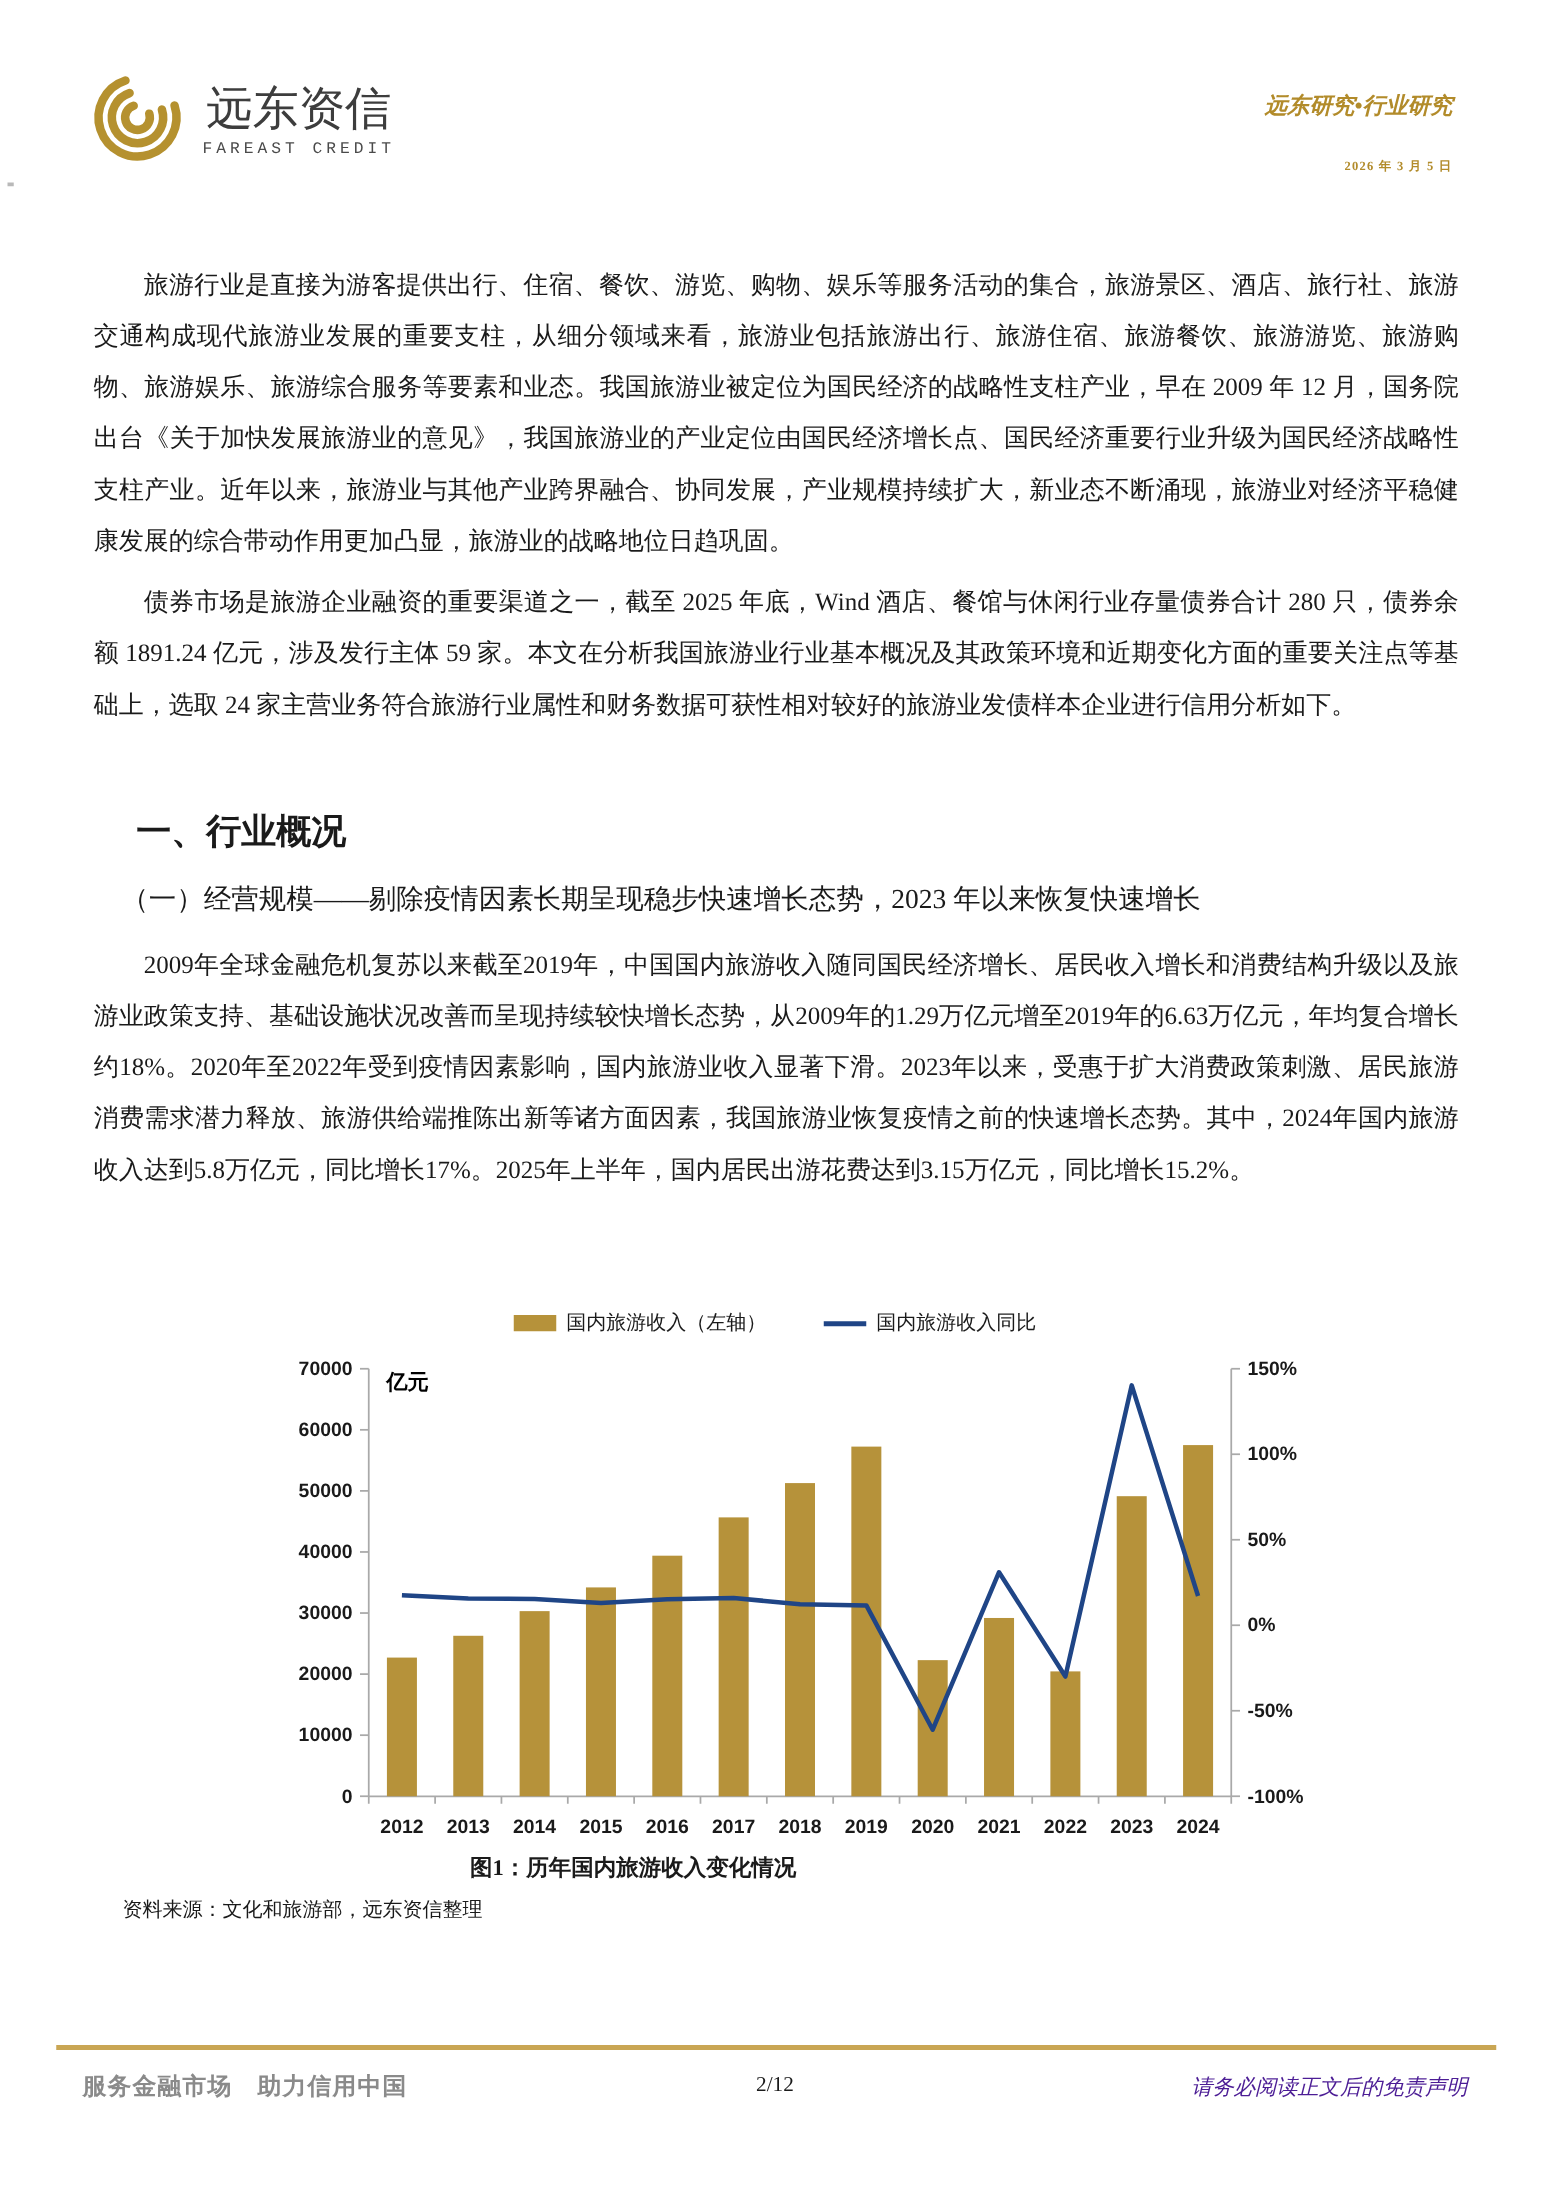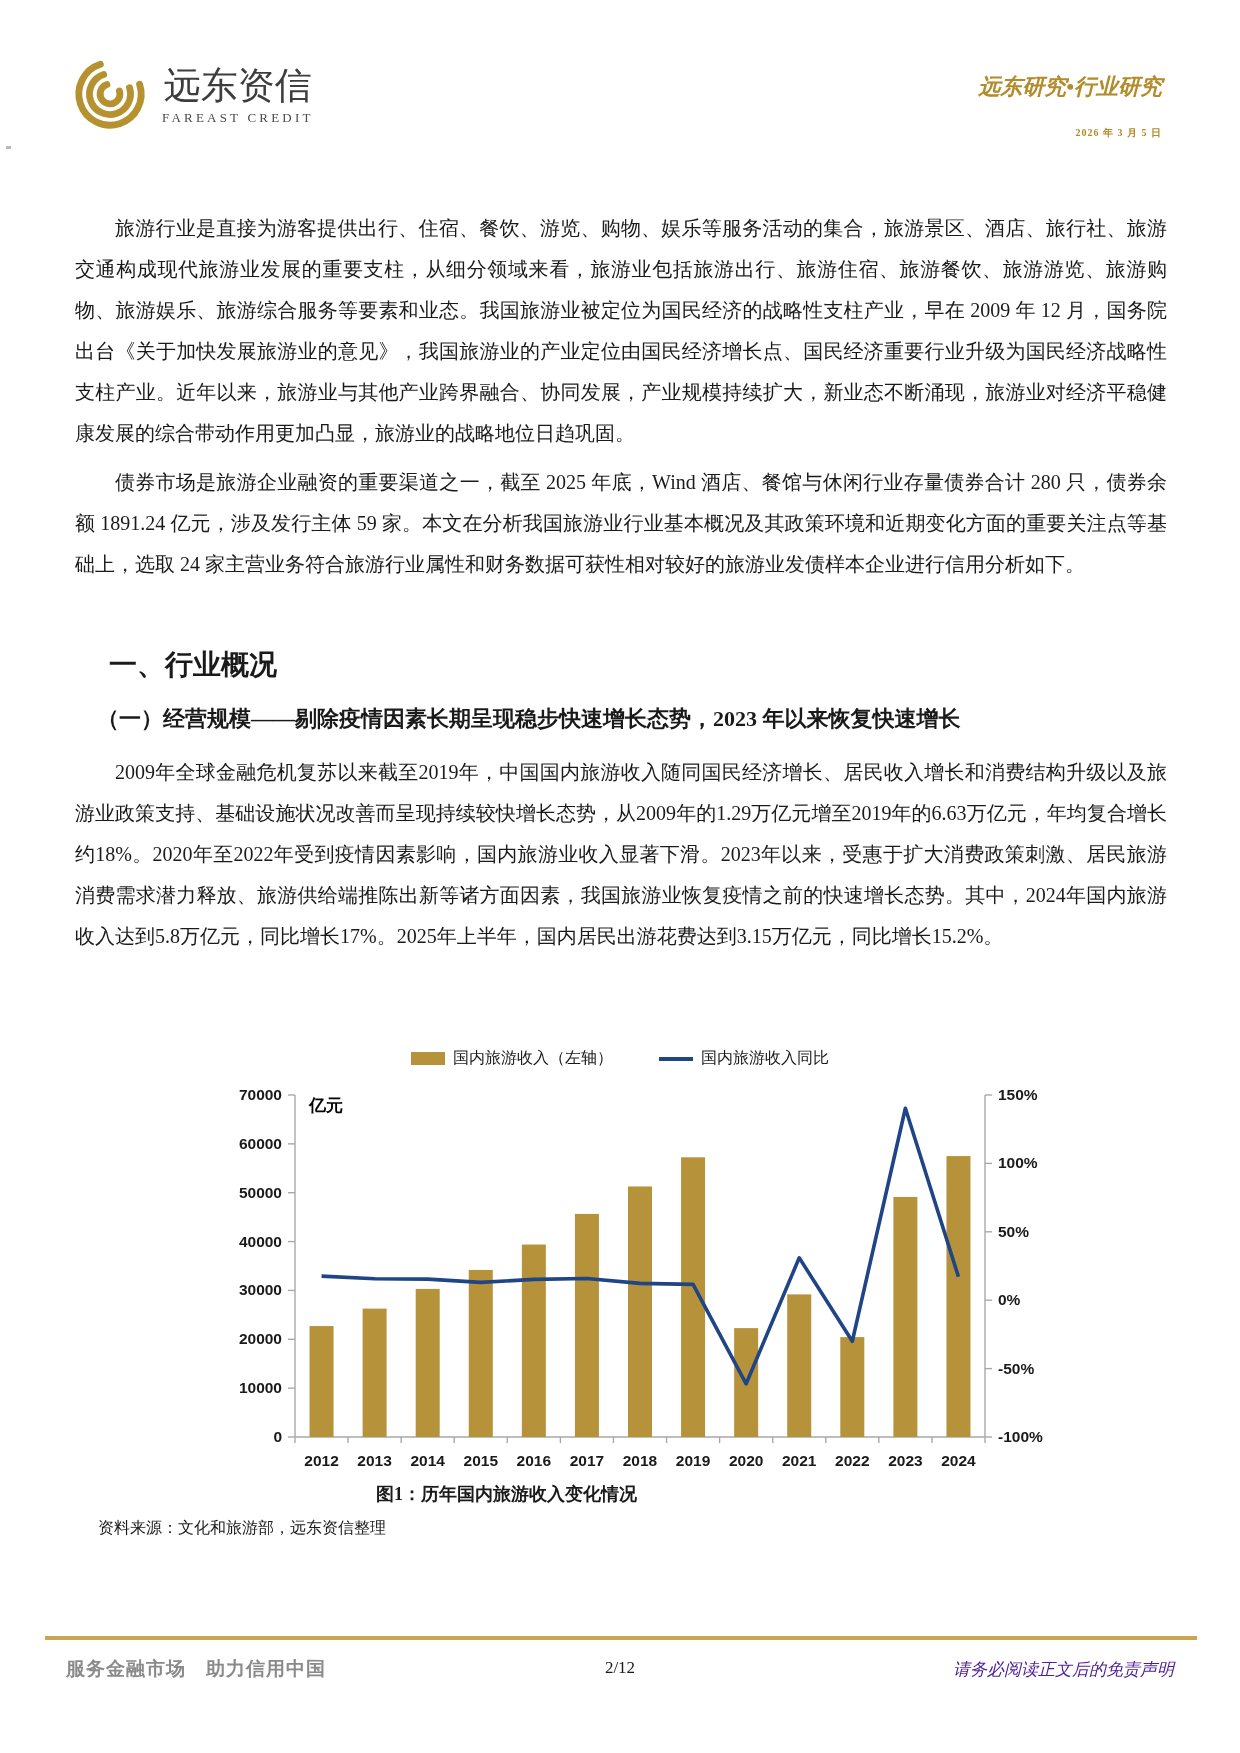--- a/index.html
+++ b/index.html
@@ -1,29 +1,29 @@
 <!DOCTYPE html>
 <html><head>
 <meta charset="utf-8">
 <style>
   html,body{margin:0;padding:0;background:#fff;}
   .page{position:relative;width:1240px;height:1753px;background:#ffffff;overflow:hidden;
         font-family:"Liberation Serif","DejaVu Serif",serif;color:#1a1a1a;}
   
   .logo-wrap{position:absolute;left:72px;top:56px;display:flex;align-items:center;gap:14px;}
   .logo-text-cn{font-family:"Liberation Sans","DejaVu Sans",sans-serif;font-size:37px;font-weight:500;color:#3d3d3d;line-height:1.1;text-align:center;}
-  .logo-text-en{font-family:Liberation Serif, serif;font-size:13px;letter-spacing:3.2px;color:#4a4a4a;margin-top:3px;}
-  .series-label{position:absolute;right:78px;top:72px;font-size:22px;font-weight:bold;font-style:italic;color:#b28b2a;}
+  .logo-text-en{font-family:Liberation Mono, monospace;font-size:13px;letter-spacing:3.2px;color:#4a4a4a;margin-top:3px;}
+  .series-label{position:absolute;right:78px;top:72px;font-size:18px;font-weight:bold;font-style:italic;color:#b28b2a;}
   .report-date{position:absolute;right:78px;top:126px;font-size:10px;font-weight:bold;color:#b28b2a;letter-spacing:1px;}
   .margin-mark{position:absolute;left:6px;top:146px;width:5px;height:3px;background:#b9b9b9;}
   
   .para{position:absolute;left:75px;width:1092px;font-size:20px;line-height:41px;
         text-align:justify;text-indent:2em;margin:0;}
   .h1{position:absolute;left:97px;font-size:28px;font-weight:bold;margin:12px;}
-  .h2{position:absolute;left:97px;font-size:22px;font-weight:bold;margin:0;}
+  .h2{position:absolute;left:97px;font-size:22px;font-weight:normal;margin:0;}
   
   .legend-row{position:absolute;left:0;top:1048px;width:1240px;display:flex;justify-content:center;gap:46px;
               font-family:"Liberation Sans","DejaVu Sans",sans-serif;font-size:16px;color:#1a1a1a;}
   .legend-item{display:flex;align-items:center;gap:8px;}
   .swatch-bar{width:34px;height:13px;}
   .swatch-line{width:34px;height:4px;}
   .chart-svg{position:absolute;left:0;top:1080px;}
   .fig-caption{position:absolute;left:0;top:1482px;width:1013px;text-align:center;font-size:18px;font-weight:bold;margin:0;}
   .fig-source{position:absolute;left:98px;top:1518px;font-size:16px;margin:0;}
   

